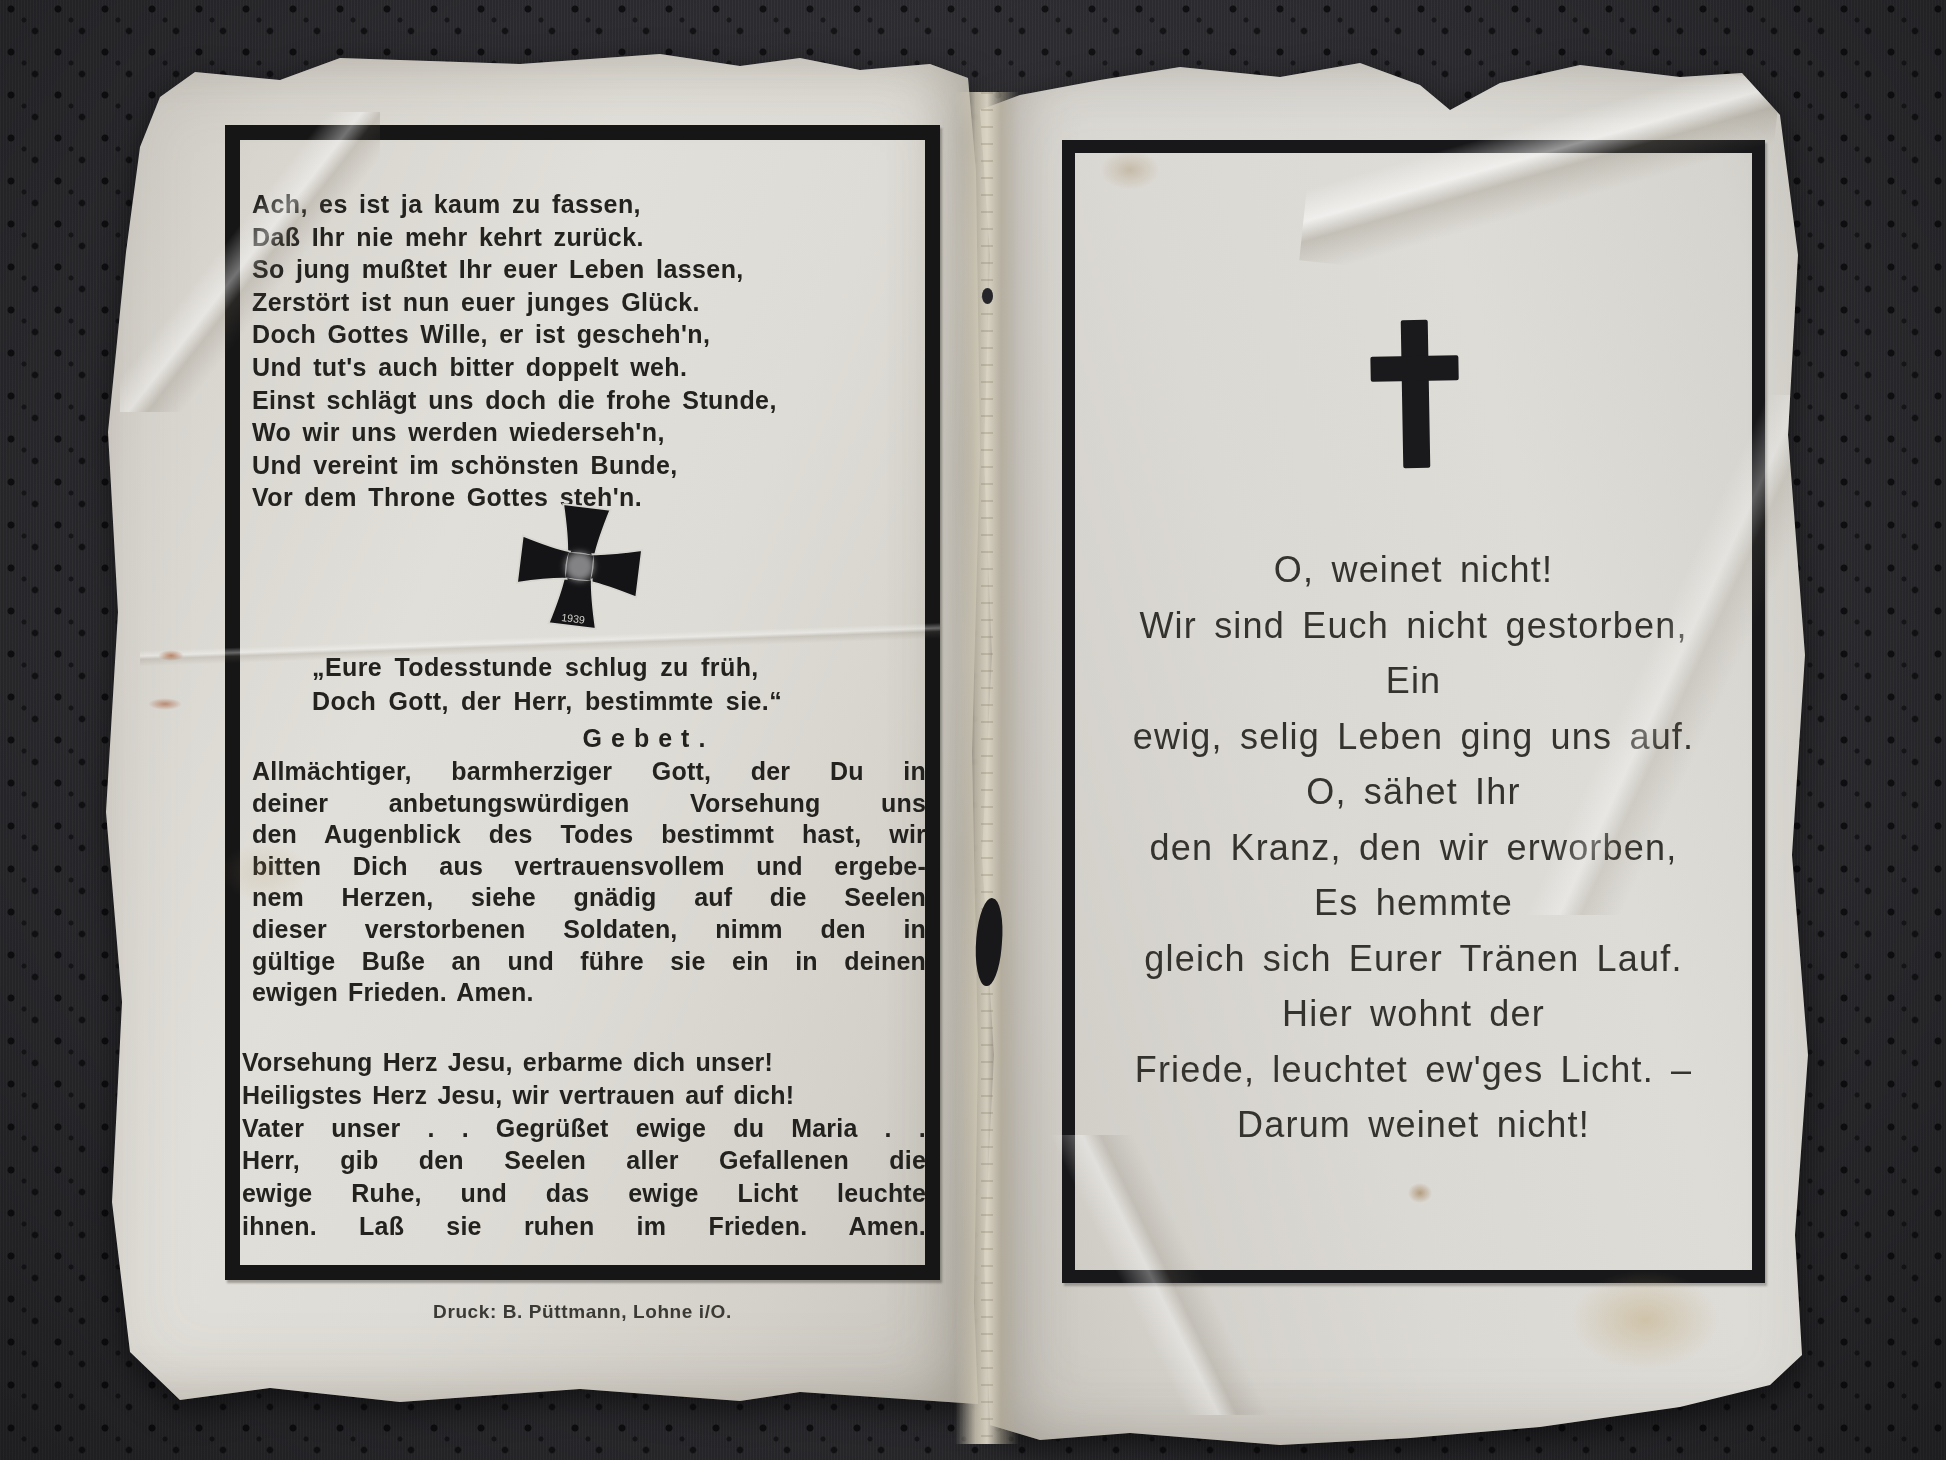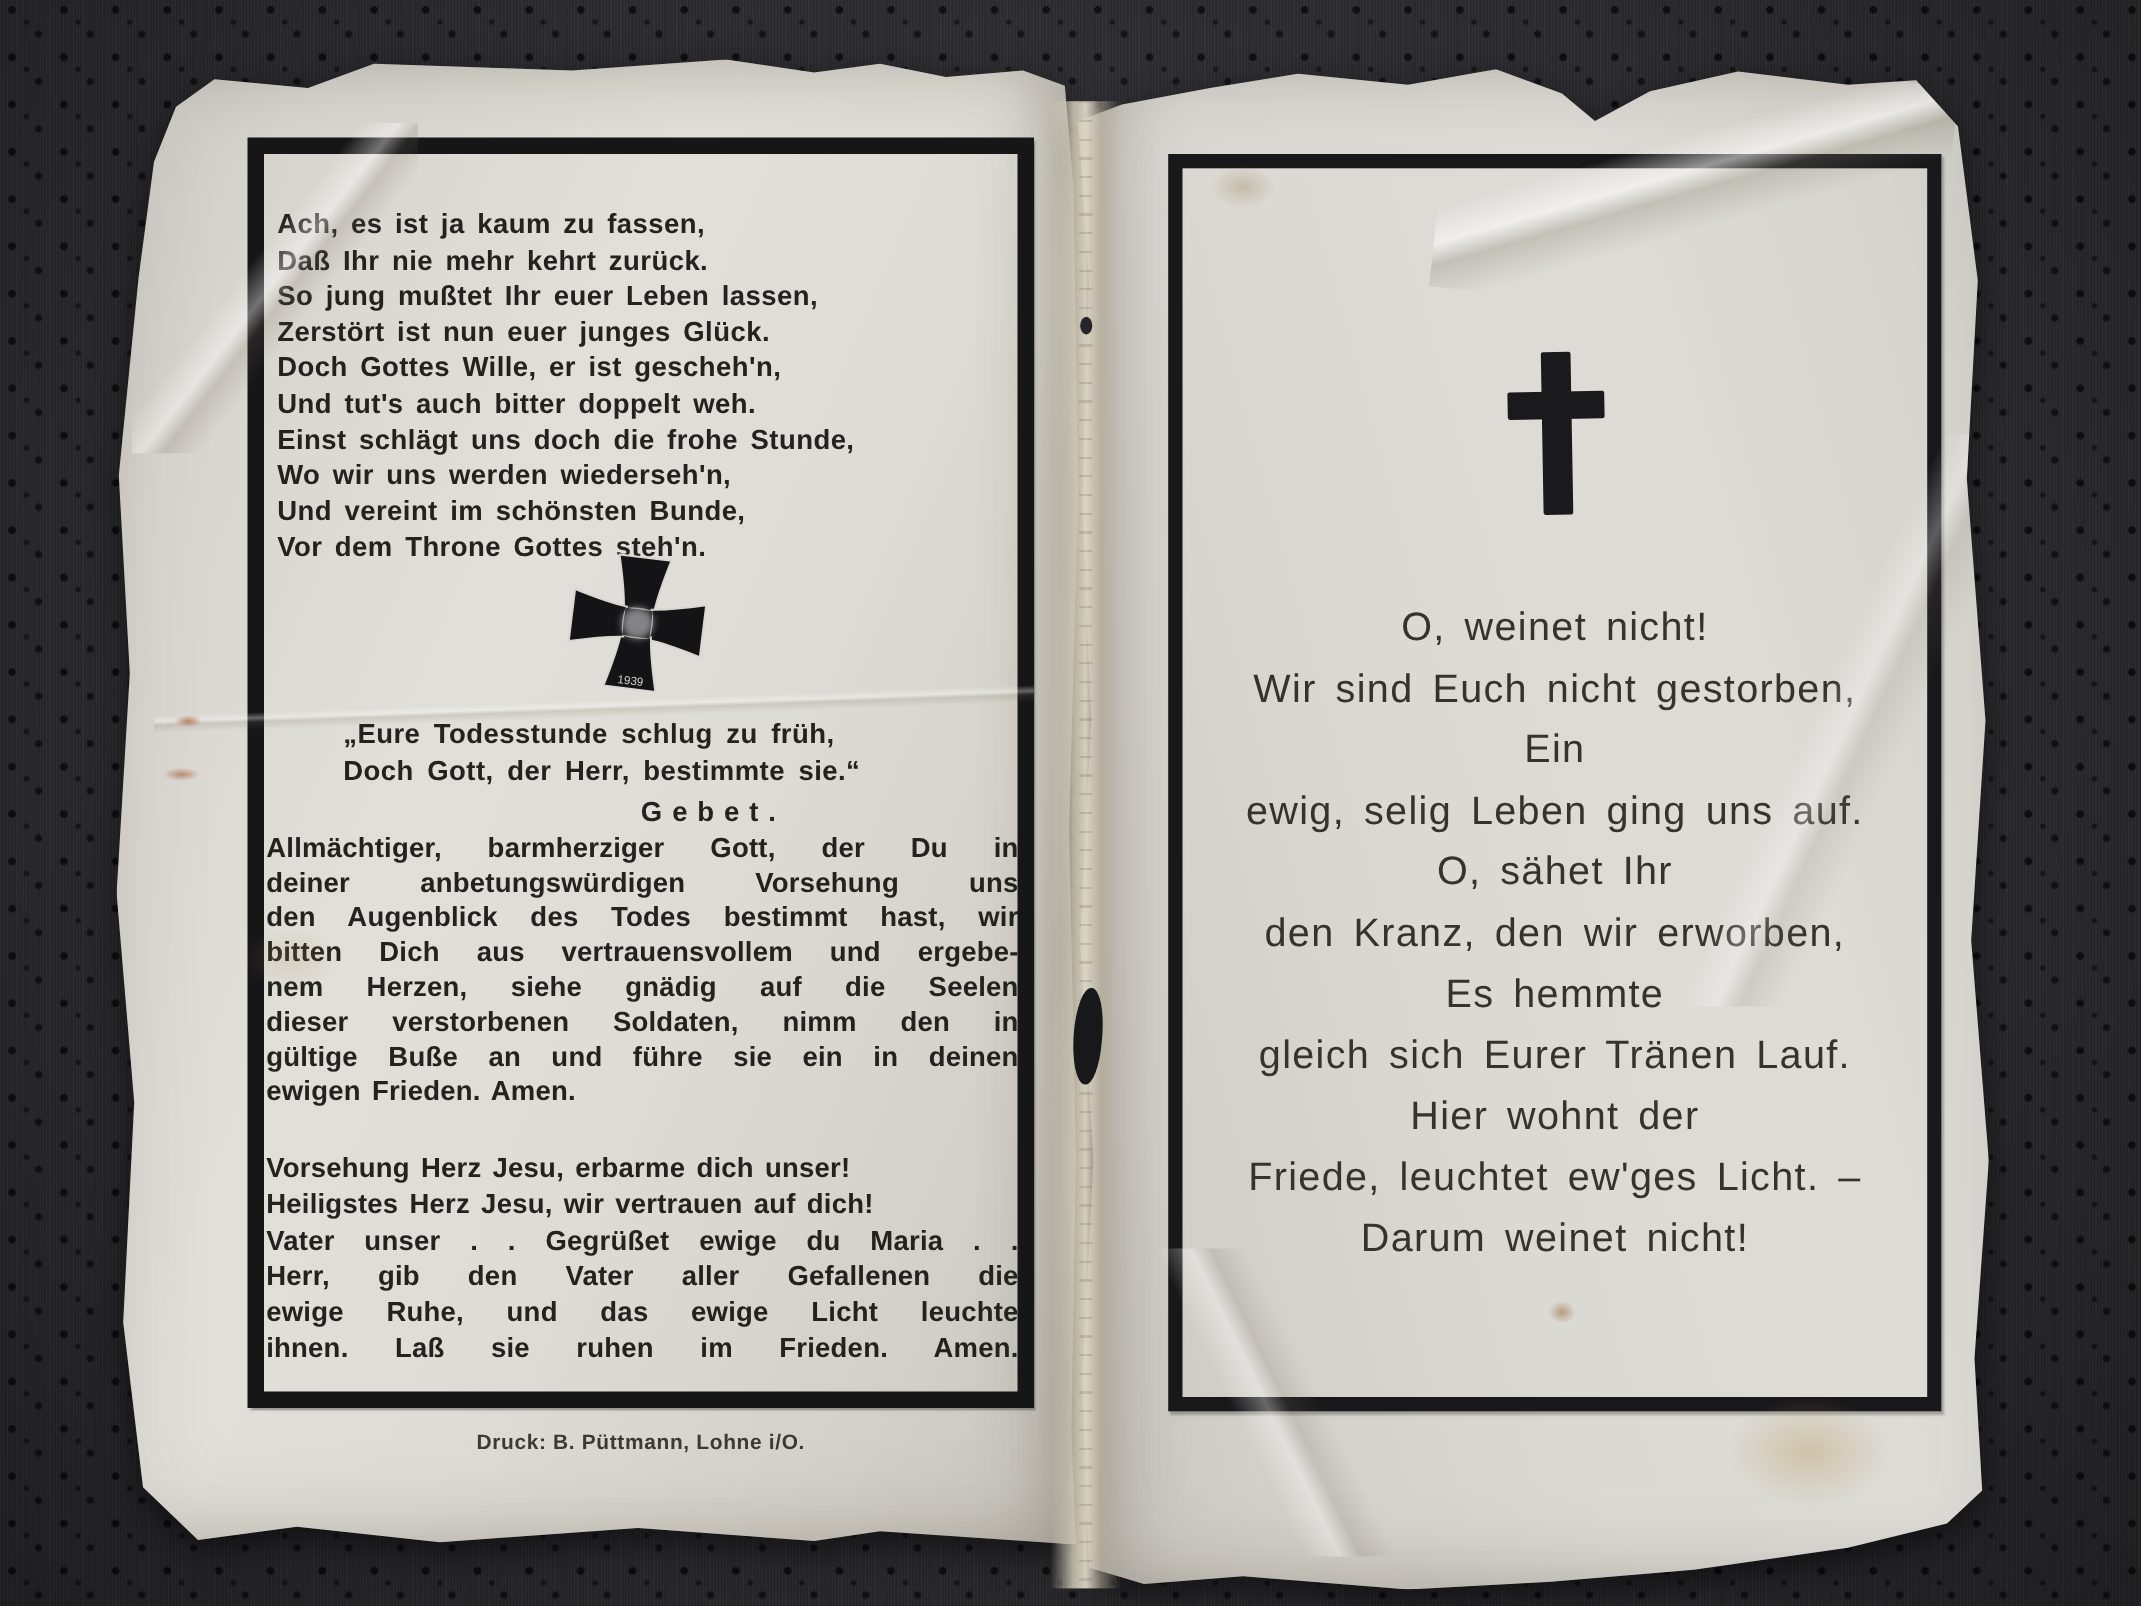--- a/index.html
+++ b/index.html
@@ -40,21 +40,21 @@
     font-size:25px; font-weight:700; letter-spacing:0.4px; word-spacing:4px; }
   #left-poem .pline { height:32.6px; line-height:32.6px; white-space:nowrap; }
   #iron-cross { position:absolute; left:417px; top:452px; transform:rotate(7deg); }
   #left-quote { position:absolute; left:212px; top:598px; width:600px;
     font-size:25px; font-weight:700; letter-spacing:0.4px; word-spacing:5px; }
   #left-quote .pline { height:34px; line-height:34px; white-space:nowrap; }
   #prayer-heading { position:absolute; left:125px; top:672px; width:847px; text-align:center;
     font-size:25px; font-weight:700; letter-spacing:9px; }
   #prayer { position:absolute; left:142px; top:704px; width:684px;
     font-size:25px; font-weight:700; letter-spacing:0.2px; word-spacing:3px; }
-  #prayer .pline { height:31.6px; line-height:31.6px; }
+  #prayer .pline { height:31.6px; line-height:31.6px;margin-left:10px; }
   #invocation { position:absolute; left:142px; top:994px; width:684px;
     font-size:25px; font-weight:700; letter-spacing:0.2px; word-spacing:3px; }
   #invocation .pline { height:32.8px; line-height:32.8px; }
   .just { text-align:justify; text-align-last:justify; }
   #imprint { position:absolute; left:125px; top:1249px; width:715px; text-align:center;
     font-size:19px; font-weight:700; color:#3b3a35; letter-spacing:0.6px; }
 
   
   #right-wrap { left:980px; top:55px; width:855px; height:1390px; }
   #right-page {
@@ -151,21 +151,21 @@
         <div class="pline just">nem Herzen, siehe gnädig auf die Seelen</div>
         <div class="pline just">dieser verstorbenen Soldaten, nimm den in</div>
         <div class="pline just">gültige Buße an und führe sie ein in deinen</div>
         <div class="pline">ewigen Frieden. Amen.</div>
       </div>
 
       <div id="invocation" class="ink">
         <div class="pline">Vorsehung Herz Jesu, erbarme dich unser!</div>
         <div class="pline">Heiligstes Herz Jesu, wir vertrauen auf dich!</div>
         <div class="pline just">Vater unser . .  Gegrüßet ewige du Maria . .</div>
-        <div class="pline just">Herr, gib den Vater aller Gefallenen die</div>
+        <div class="pline just">Herr, gib den Seelen aller Gefallenen die</div>
         <div class="pline just">ewige Ruhe, und das ewige Licht leuchte</div>
         <div class="pline just">ihnen. Laß sie ruhen im Frieden. Amen.</div>
       </div>
 
       <div id="imprint">Druck: B. Püttmann, Lohne i/O.</div>
 
       <div class="crease" style="left:40px; top:560px; width:800px; height:60px;
                   background:linear-gradient(178deg, transparent 44%, rgba(255,255,255,0.35) 50%, rgba(120,112,96,0.18) 54%, transparent 62%);"></div>
       <div class="crease" style="left:20px; top:60px; width:260px; height:300px;
                   background:linear-gradient(128deg, transparent 42%, rgba(255,255,255,0.4) 49%, rgba(115,106,90,0.2) 53%, transparent 60%);"></div>

